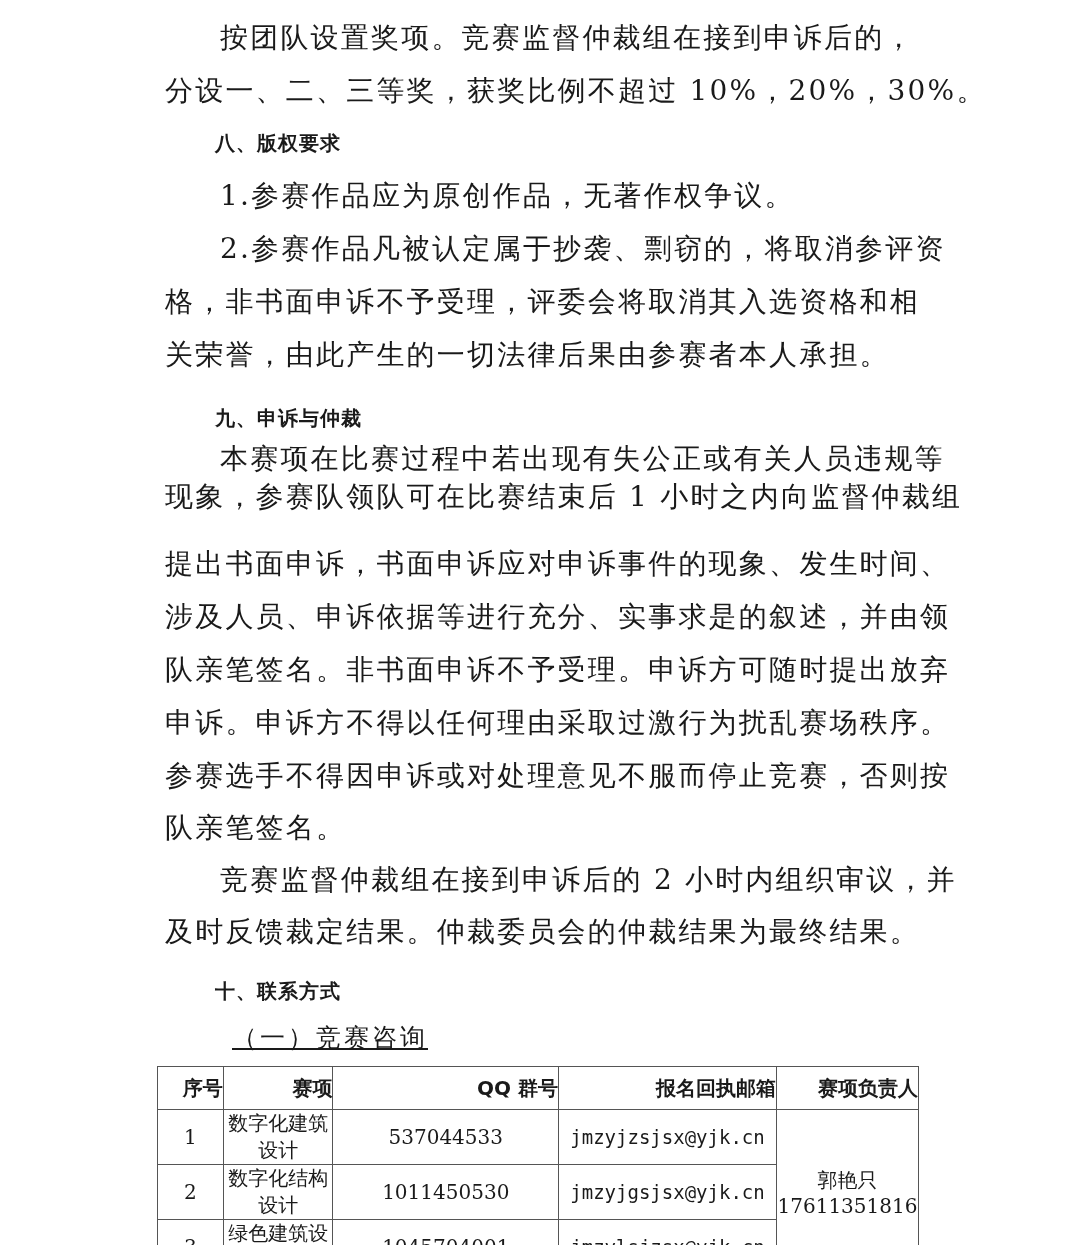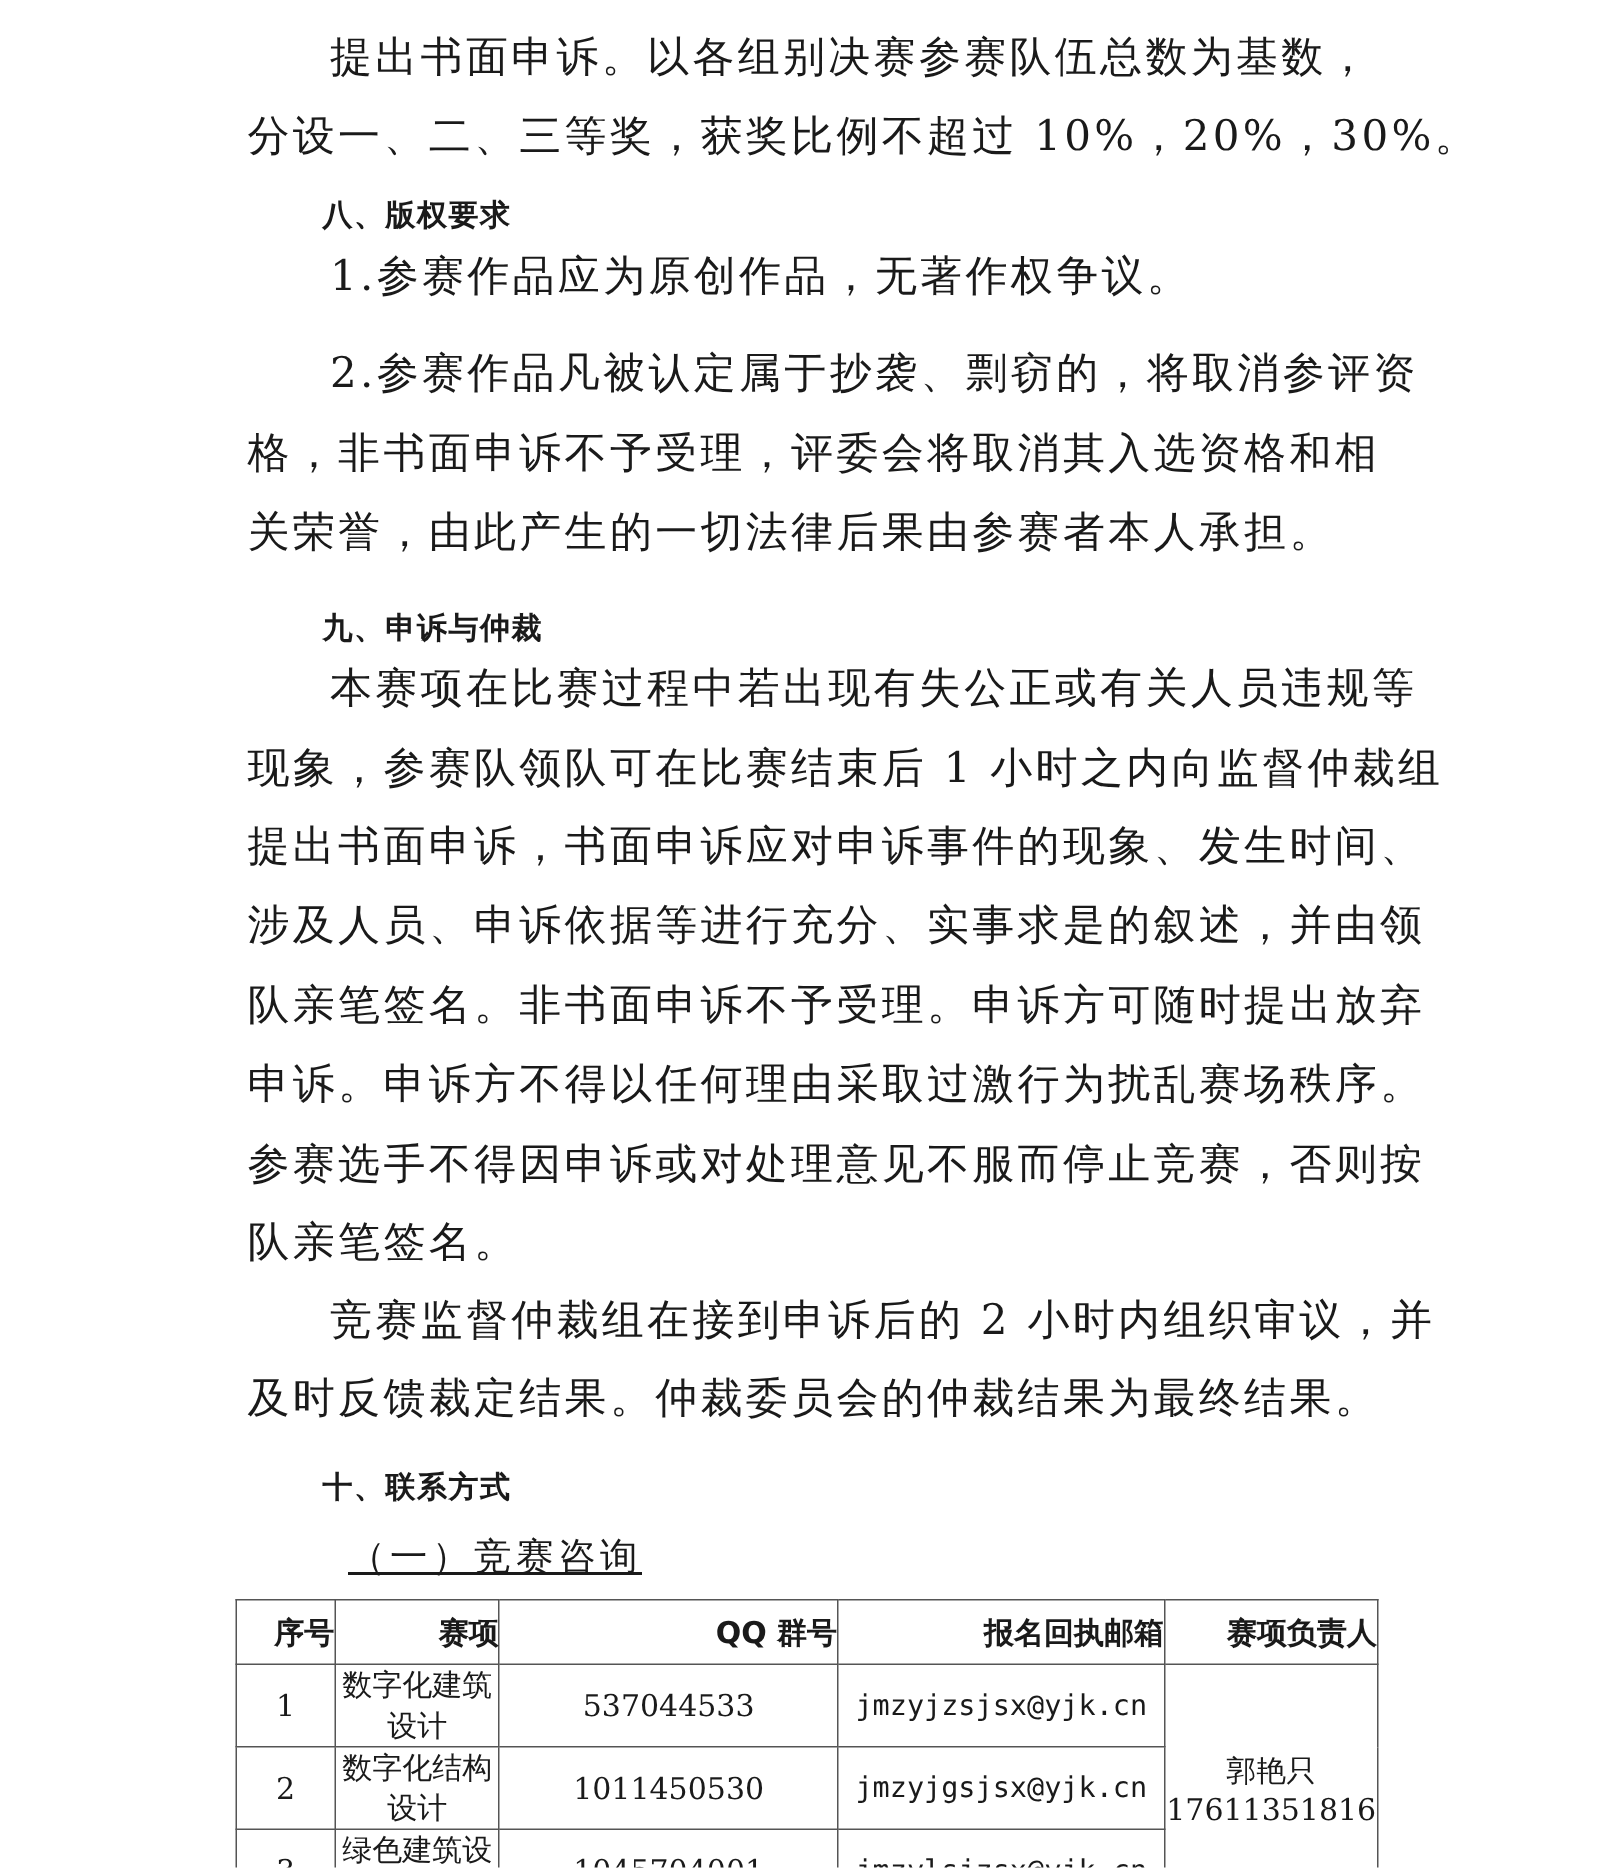--- a/index.html
+++ b/index.html
@@ -12,32 +12,32 @@
   table { position:absolute; left:157px; top:1066px; width:762px; border-collapse:collapse; font-size:20px; }
   td, th { border:1.5px solid #555; text-align:center; padding:0; }
   th { height:42px; font-family:"DejaVu Sans", "Liberation Sans", sans-serif; font-weight:bold; font-size:20px;text-align:right; }
   td { height:41px; }
   .mono { font-family:"DejaVu Sans Mono", "Liberation Mono", monospace; font-size:19px;text-align:center; }
 </style>
 </head>
 <body>
 
 <div>
-  <div class="line indent" style="top:22px">提出书面申诉。以各组别决赛参赛队伍总数为基数，</div>
+  <div class="line indent" style="top:22px">按团队设置奖项。竞赛监督仲裁组在接到申诉后的，</div>
   <div class="line" style="top:75px">分设一、二、三等奖，获奖比例不超过 10%，20%，30%。</div>
 
   <div class="heading" style="top:127px">八、版权要求</div>
-  <div class="line indent" style="top:168px">1.参赛作品应为原创作品，无著作权争议。</div>
+  <div class="line indent" style="top:180px">1.参赛作品应为原创作品，无著作权争议。</div>
   <div class="line indent" style="top:233px">2.参赛作品凡被认定属于抄袭、剽窃的，将取消参评资</div>
   <div class="line" style="top:286px">格，非书面申诉不予受理，评委会将取消其入选资格和相</div>
   <div class="line" style="top:339px">关荣誉，由此产生的一切法律后果由参赛者本人承担。</div>
 
   <div class="heading" style="top:402px">九、申诉与仲裁</div>
   <div class="line indent" style="top:443px">本赛项在比赛过程中若出现有失公正或有关人员违规等</div>
-  <div class="line" style="top:496px">现象，参赛队领队可在比赛结束后 1 小时之内向监督仲裁组</div>
+  <div class="line" style="top:481px">现象，参赛队领队可在比赛结束后 1 小时之内向监督仲裁组</div>
   <div class="line" style="top:548px">提出书面申诉，书面申诉应对申诉事件的现象、发生时间、</div>
   <div class="line" style="top:601px">涉及人员、申诉依据等进行充分、实事求是的叙述，并由领</div>
   <div class="line" style="top:654px">队亲笔签名。非书面申诉不予受理。申诉方可随时提出放弃</div>
   <div class="line" style="top:707px">申诉。申诉方不得以任何理由采取过激行为扰乱赛场秩序。</div>
   <div class="line" style="top:760px">参赛选手不得因申诉或对处理意见不服而停止竞赛，否则按</div>
   <div class="line" style="top:812px">队亲笔签名。</div>
   <div class="line indent" style="top:864px">竞赛监督仲裁组在接到申诉后的 2 小时内组织审议，并</div>
   <div class="line" style="top:916px">及时反馈裁定结果。仲裁委员会的仲裁结果为最终结果。</div>
 
   <div class="heading" style="top:975px">十、联系方式</div>

